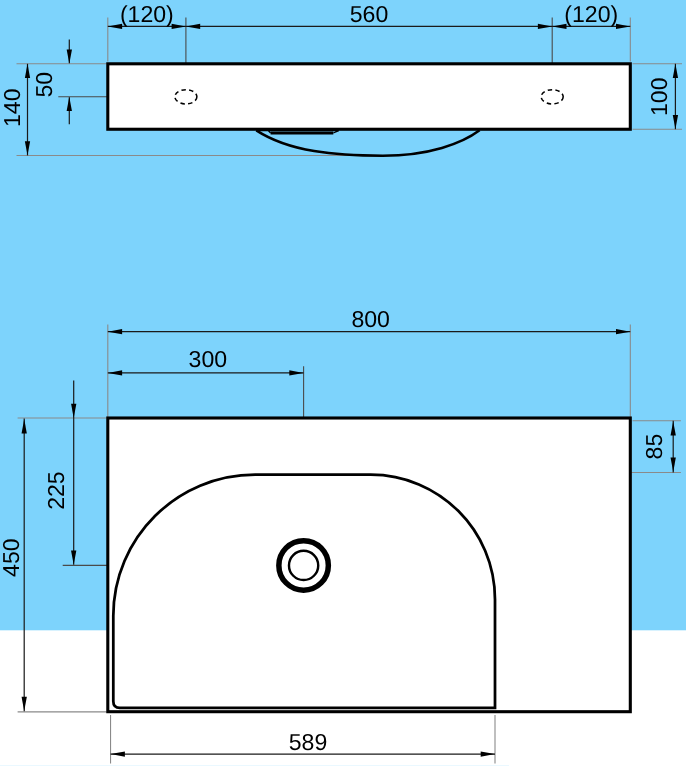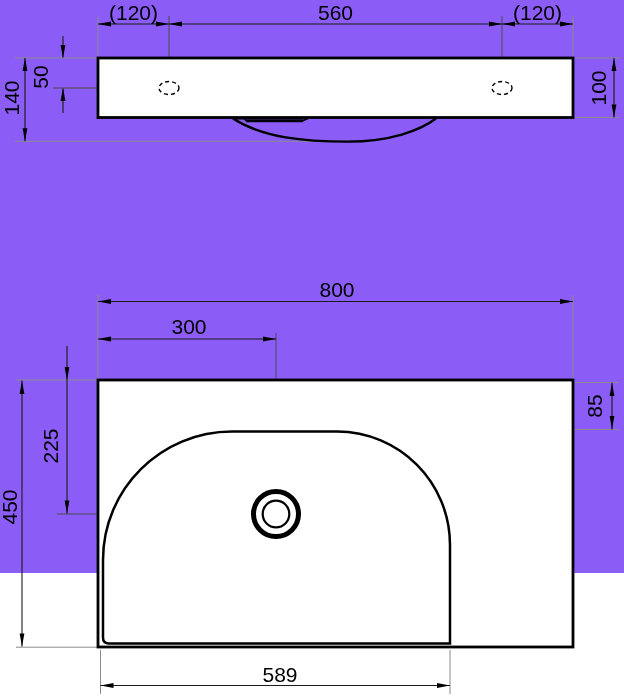--- a/index.html
+++ b/index.html
@@ -1,17 +1,17 @@
 <!DOCTYPE html>
 <html><head>
 <meta charset="utf-8">
 <style>
   html,body{margin:0;padding:0;background:#ffffff;}
   body{width:624px;height:696px;overflow:hidden;}
-  .canvas{width:624px;height:573px;background:#8b5cf6;}
+  .canvas{width:624px;height:573px;background:#7dd3fc;}
   svg{display:block;}
   text{font-family:"Liberation Sans","DejaVu Sans",sans-serif;font-size:21px;fill:#000;}
   .dimtext{text-anchor:middle;}
   .thin{stroke:#4a4a4a;stroke-width:1;fill:none;}
   .ext{stroke:#8a8a8a;stroke-width:1;fill:none;}
   .dim{stroke:#1a1a1a;stroke-width:1.1;fill:none;}
   .outline{stroke:#000;stroke-width:2.8;fill:#fff;}
   .outline-open{stroke:#000;stroke-width:2.5;fill:none;}
   .arrow{fill:#000;stroke:none;}
 </style>

